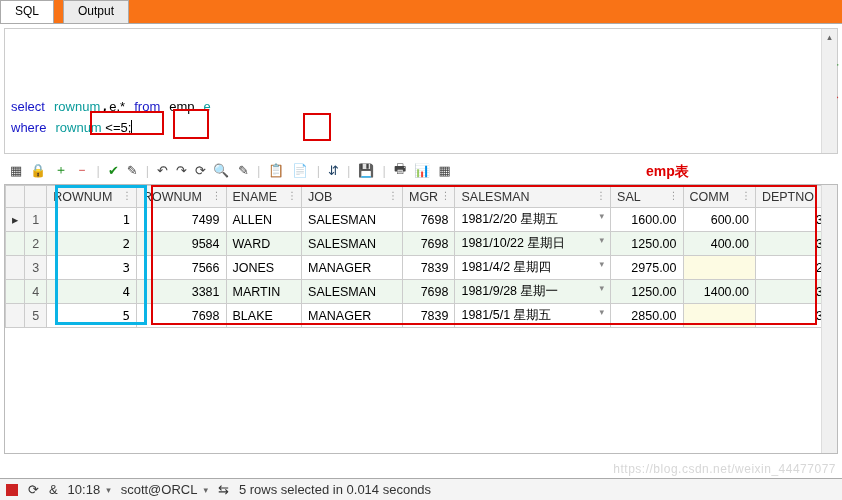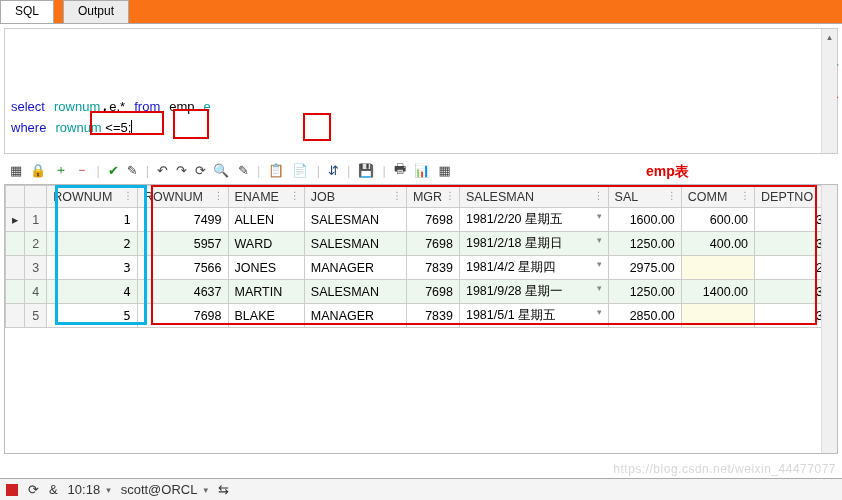--- a/index.html
+++ b/index.html
@@ -125,25 +125,25 @@
           <td class="num">7698</td>
           <td class="dd">1981/2/20 星期五</td>
           <td class="num">1600.00</td>
           <td class="num">600.00</td>
           <td class="num">30</td>
         </tr>
         <tr class="alt">
           <td class="rowmark"></td>
           <td class="rowhead">2</td>
           <td class="rownum-cell">2</td>
-          <td class="num">5957</td>
+          <td class="num">9584</td>
           <td>WARD</td>
           <td>SALESMAN</td>
           <td class="num">7698</td>
-          <td class="dd">1981/2/18 星期日</td>
+          <td class="dd">1981/10/22 星期日</td>
           <td class="num">1250.00</td>
           <td class="num">400.00</td>
           <td class="num">30</td>
         </tr>
         <tr>
           <td class="rowmark"></td>
           <td class="rowhead">3</td>
           <td class="rownum-cell">3</td>
           <td class="num">7566</td>
           <td>JONES</td>
@@ -151,21 +151,21 @@
           <td class="num">7839</td>
           <td class="dd">1981/4/2 星期四</td>
           <td class="num">2975.00</td>
           <td class="comm-empty num"></td>
           <td class="num">20</td>
         </tr>
         <tr class="alt">
           <td class="rowmark"></td>
           <td class="rowhead">4</td>
           <td class="rownum-cell">4</td>
-          <td class="num">4637</td>
+          <td class="num">3381</td>
           <td>MARTIN</td>
           <td>SALESMAN</td>
           <td class="num">7698</td>
           <td class="dd">1981/9/28 星期一</td>
           <td class="num">1250.00</td>
           <td class="num">1400.00</td>
           <td class="num">30</td>
         </tr>
         <tr>
           <td class="rowmark"></td>
@@ -189,13 +189,14 @@
 
 <div class="watermark">https://blog.csdn.net/weixin_44477077</div>
 
 <div class="status">
   <span class="sq-red"></span>
   <span>⟳</span>
   <span>&amp;</span>
   <span class="seg drop">10:18</span>
   <span class="seg drop">scott@ORCL</span>
   <span>⇆</span>
+  <span>5 rows selected in 0.014 seconds</span>
 </div>
 
 </body></html>

